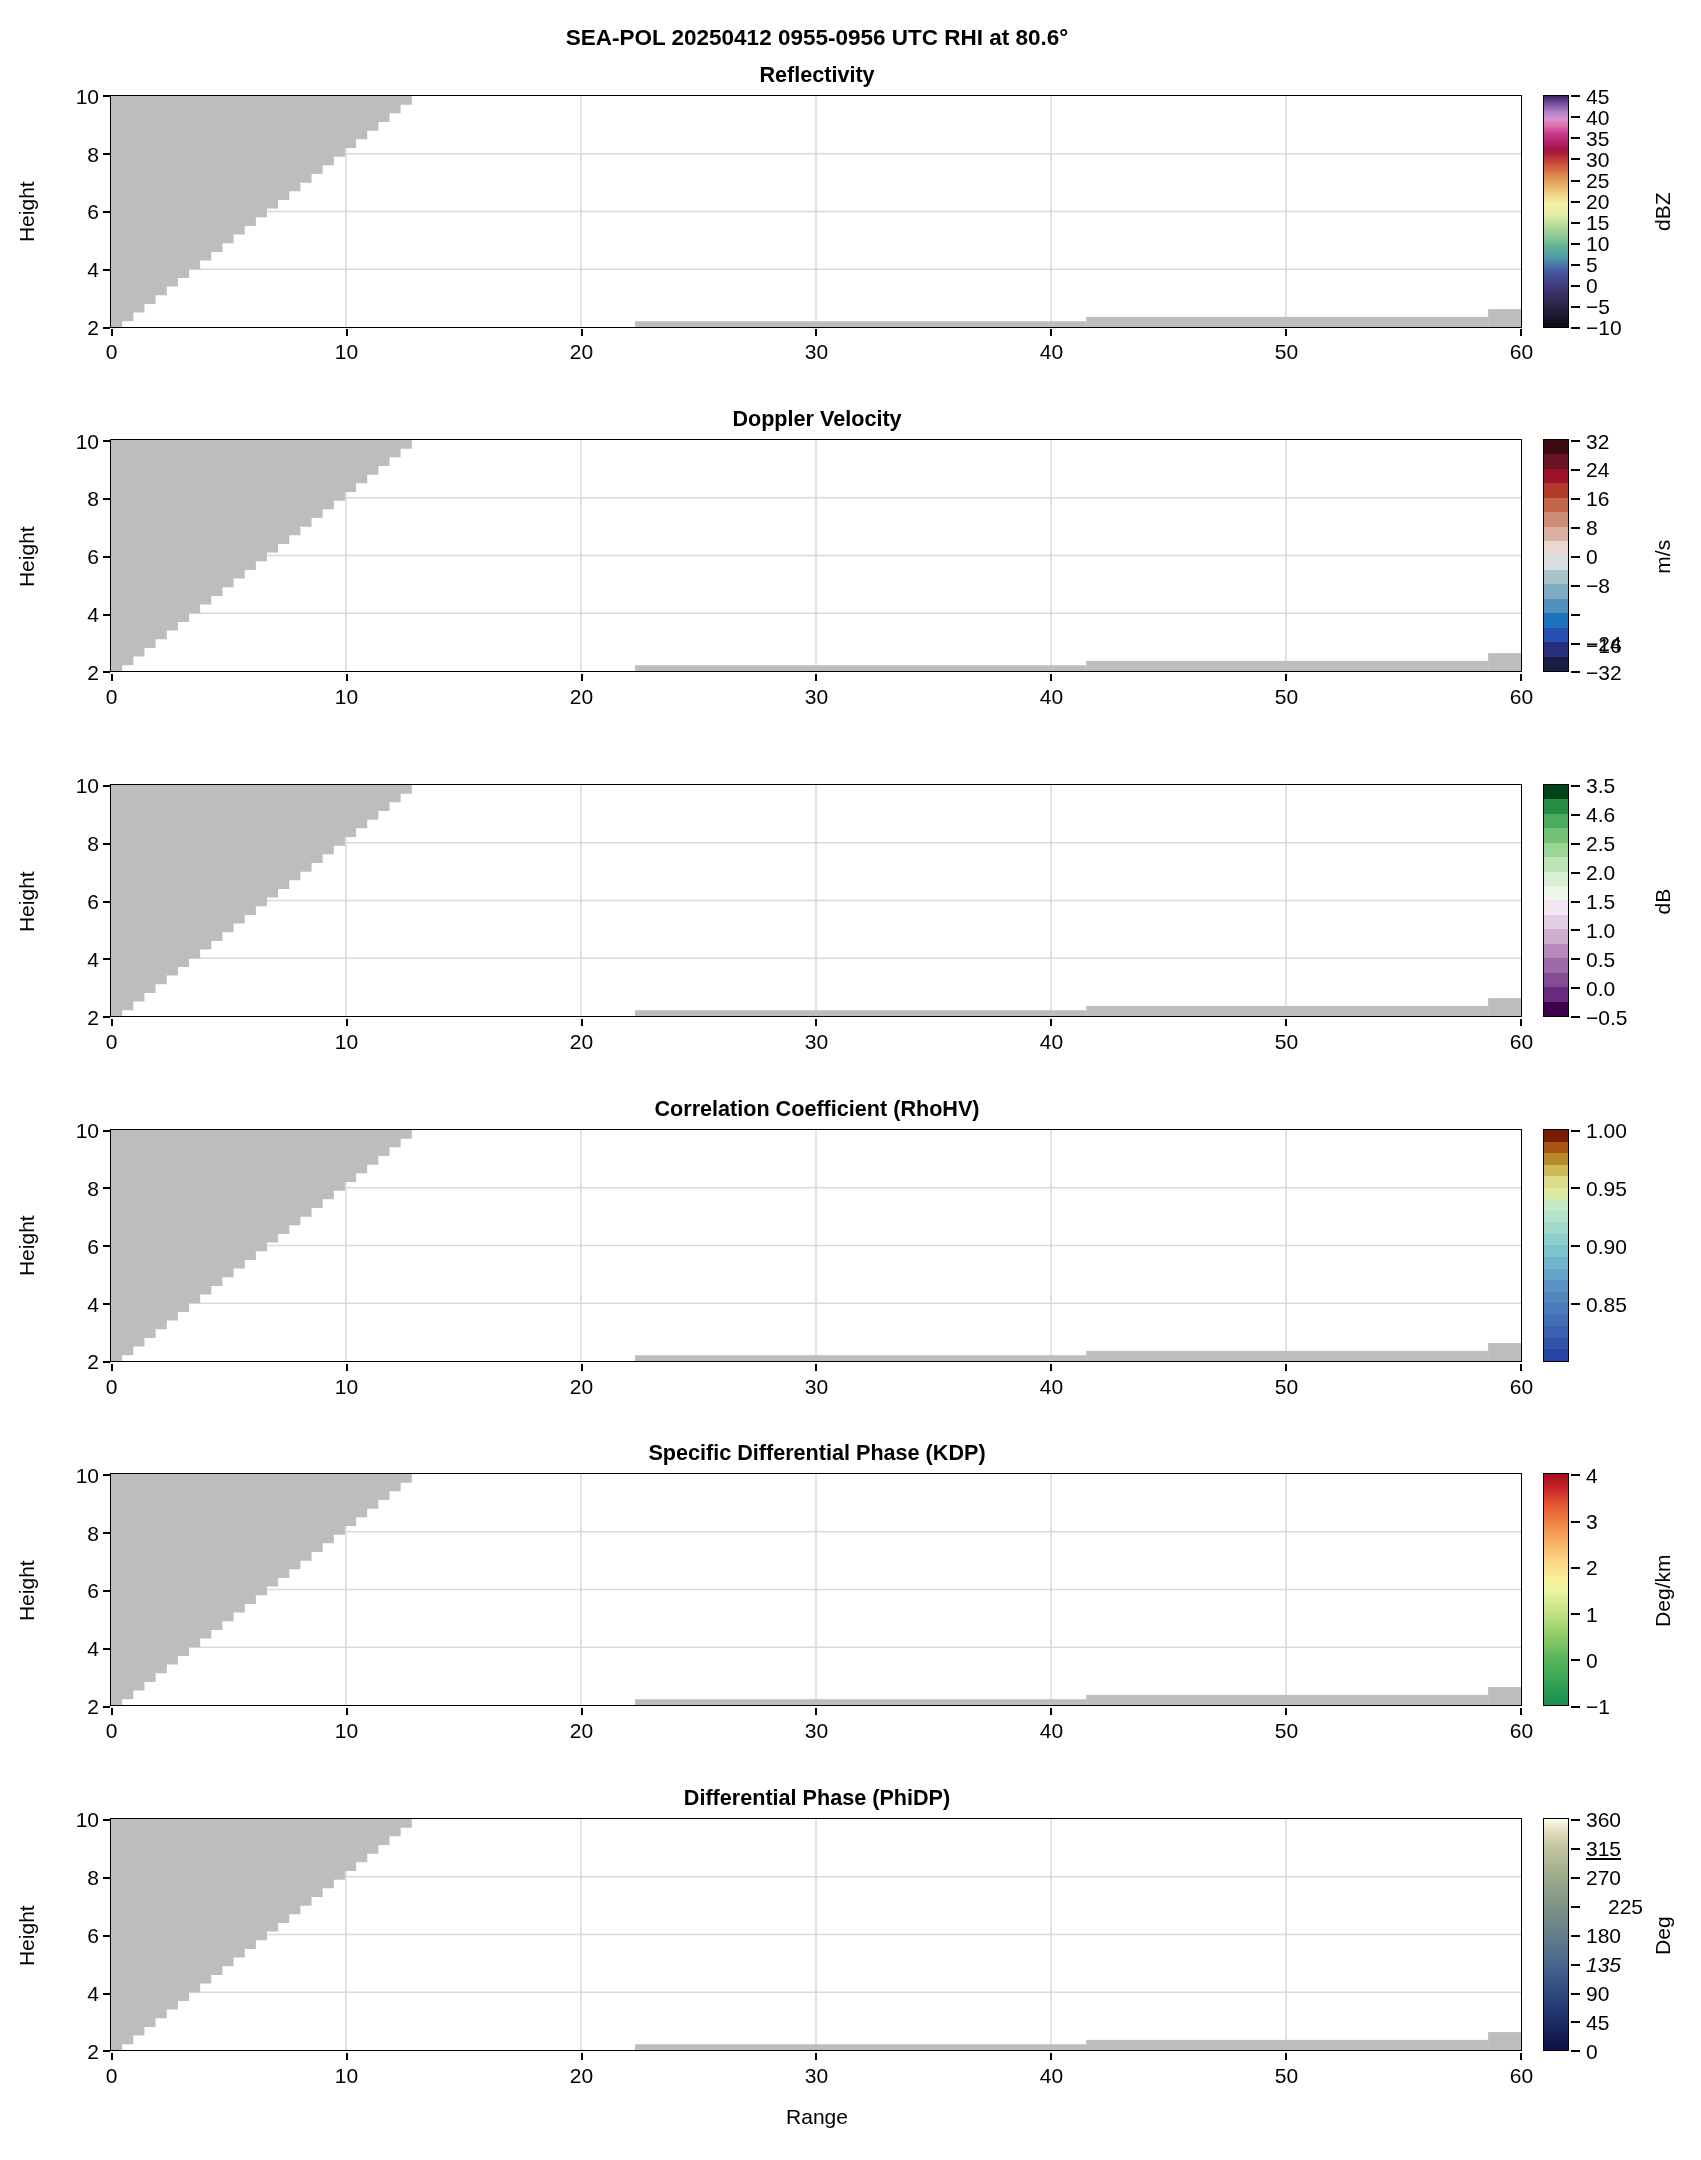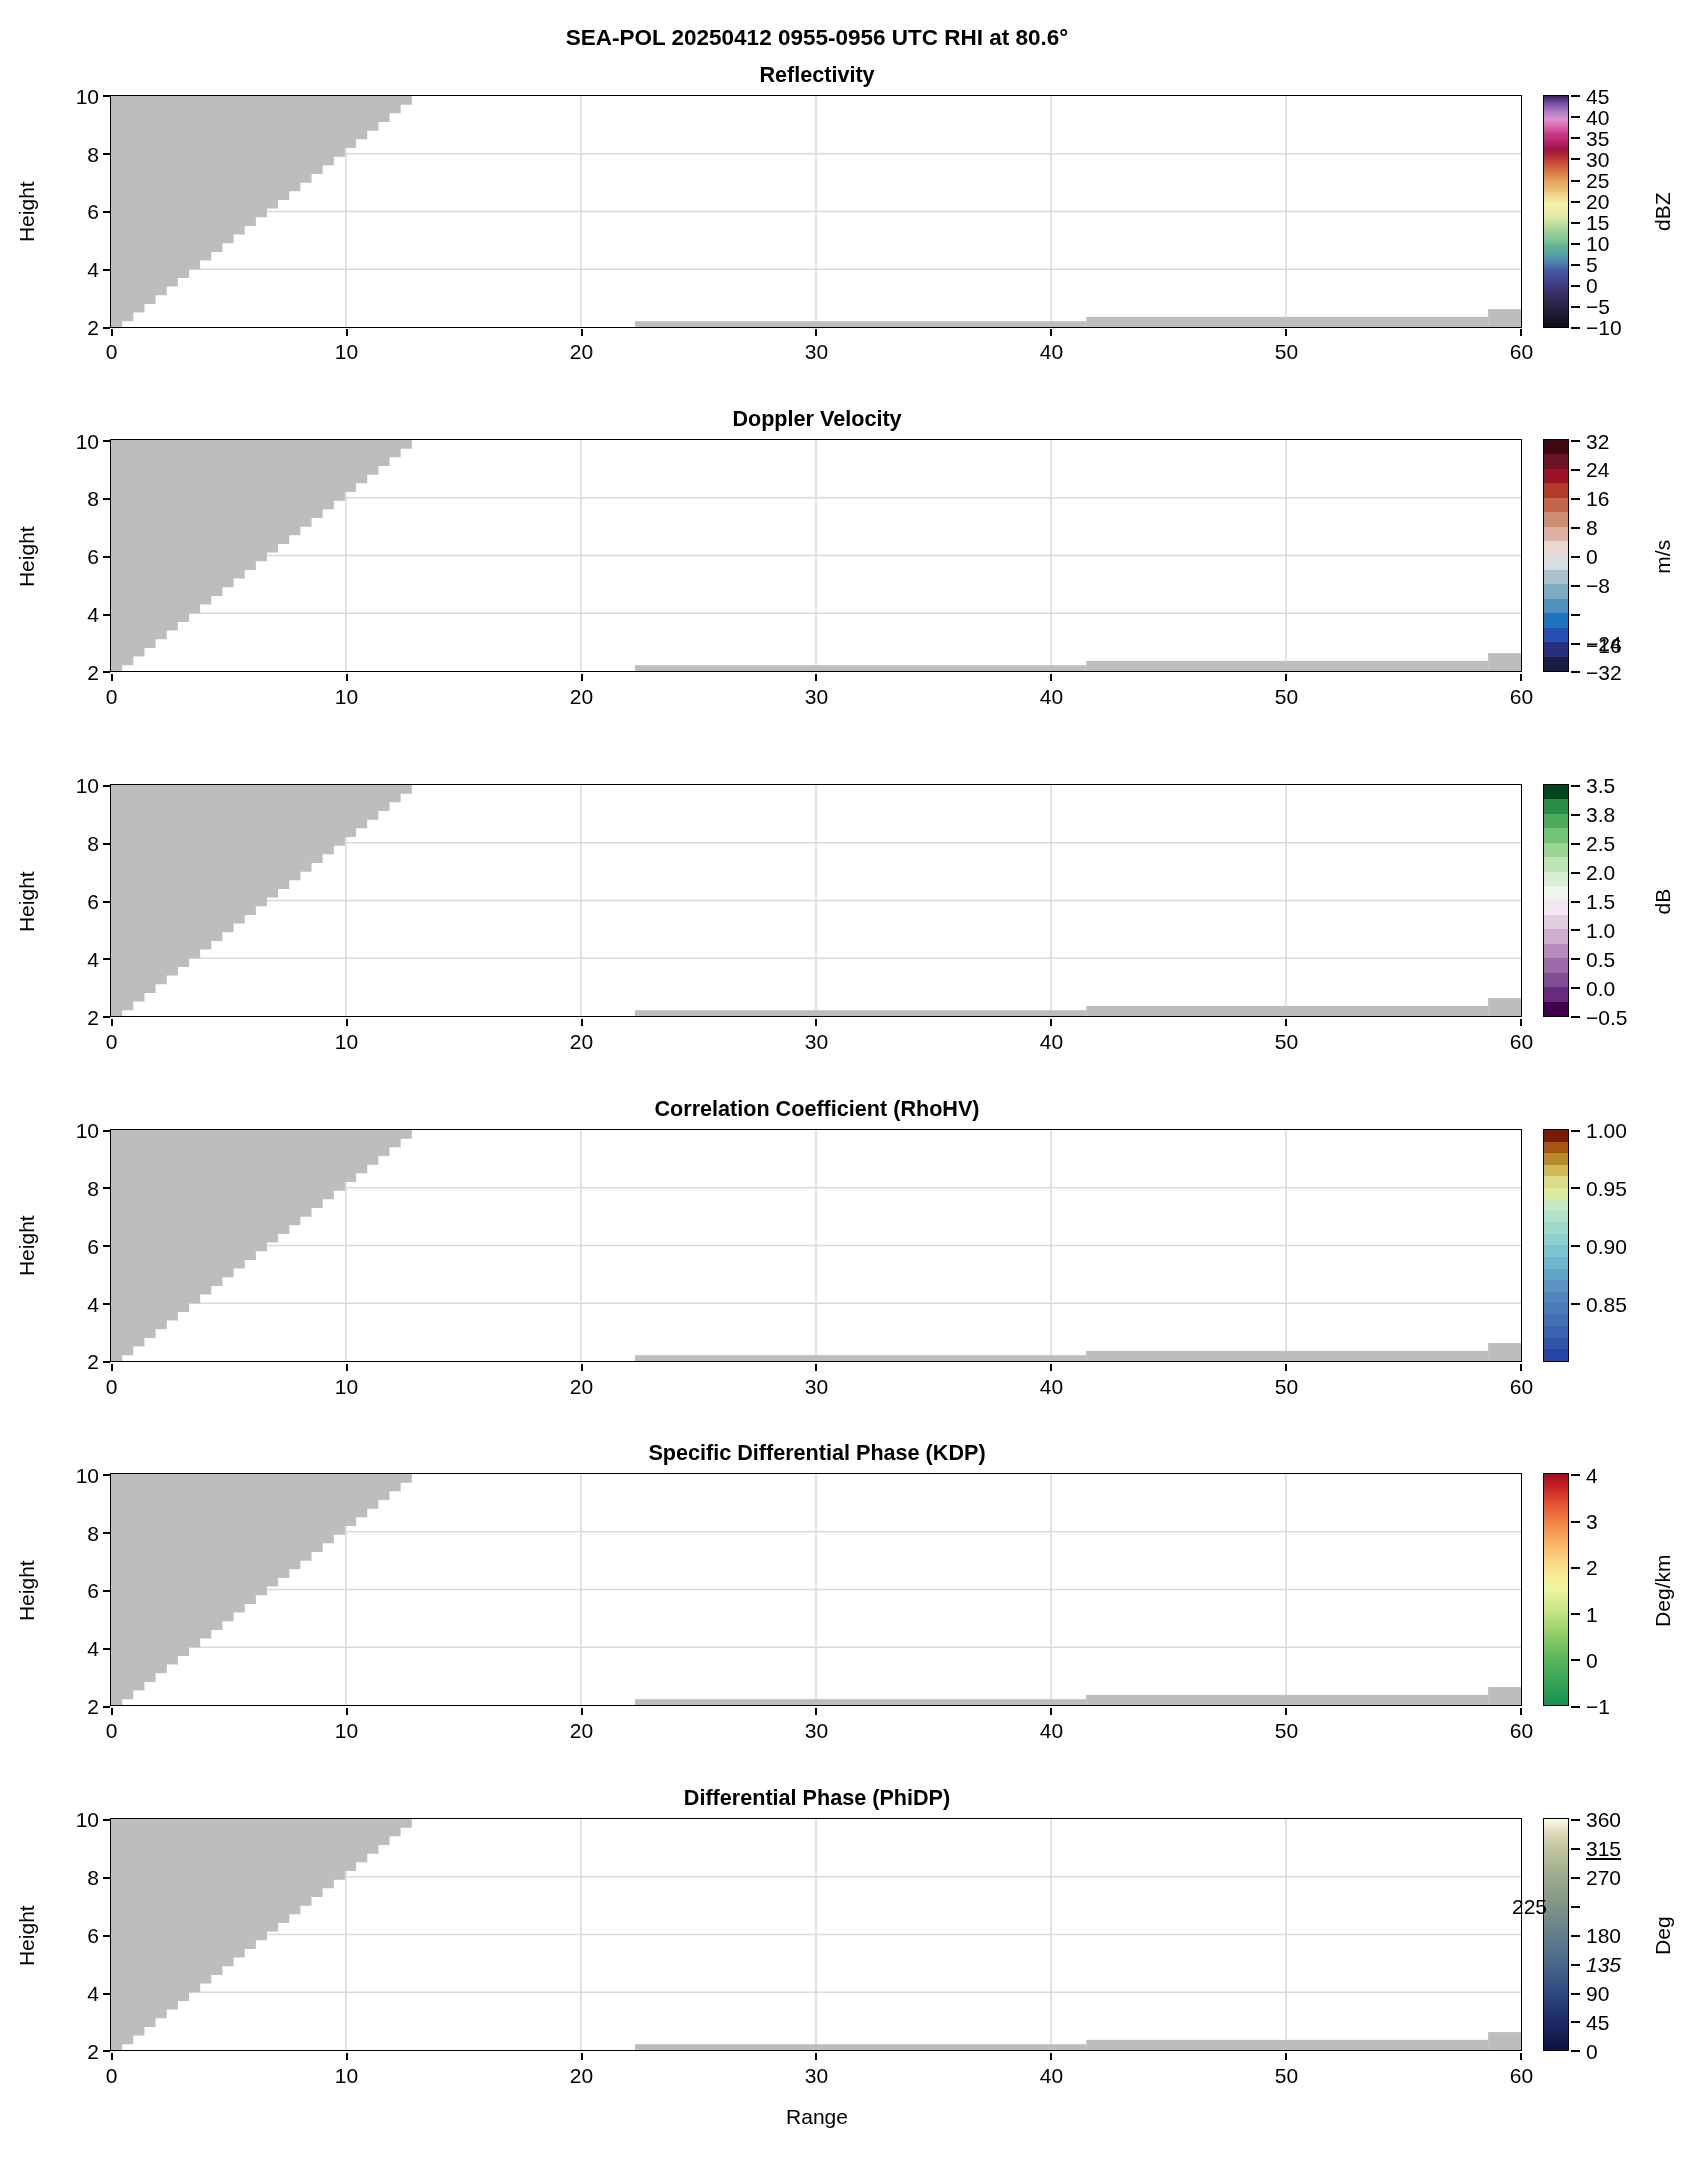--- a/index.html
+++ b/index.html
@@ -197,21 +197,21 @@
     <div class="tlabel xlab" style="left:1255px;top:1028px;width:63px;">50</div>
     <div class="tick" style="left:1520px;top:1019px;width:1.8px;height:7.2px;"></div>
     <div class="tlabel xlab" style="left:1490px;top:1028px;width:63px;">60</div>
     <div class="axlabel rot" style="left:-27px;top:890px;width:108px;">Height</div>
     <div class="cbarbox" style="left:1543px;top:784px;width:24px;height:231px;">
       <div class="cbargrad" style="background: linear-gradient(to top, rgb(64, 0, 75) 0%, rgb(64, 0, 75) 6.25%, rgb(103, 43, 125) 6.25%, rgb(103, 43, 125) 12.5%, rgb(131, 77, 147) 12.5%, rgb(131, 77, 147) 18.75%, rgb(158, 107, 168) 18.75%, rgb(158, 107, 168) 25%, rgb(184, 138, 188) 25%, rgb(184, 138, 188) 31.25%, rgb(207, 174, 208) 31.25%, rgb(207, 174, 208) 37.5%, rgb(226, 205, 227) 37.5%, rgb(226, 205, 227) 43.75%, rgb(241, 230, 242) 43.75%, rgb(241, 230, 242) 50%, rgb(238, 245, 234) 50%, rgb(238, 245, 234) 56.25%, rgb(217, 239, 211) 56.25%, rgb(217, 239, 211) 62.5%, rgb(188, 228, 181) 62.5%, rgb(188, 228, 181) 68.75%, rgb(156, 214, 150) 68.75%, rgb(156, 214, 150) 75%, rgb(116, 194, 118) 75%, rgb(116, 194, 118) 81.25%, rgb(77, 171, 95) 81.25%, rgb(77, 171, 95) 87.5%, rgb(39, 141, 68) 87.5%, rgb(39, 141, 68) 93.75%, rgb(0, 68, 27) 93.75%, rgb(0, 68, 27) 100%);"></div>
     </div>
     <div class="tick" style="left:1571px;top:785px;width:9px;height:1.8px;"></div>
     <div class="tlabel" style="left:1586px;top:772px;width:81px;">3.5</div>
     <div class="tick" style="left:1571px;top:814px;width:9px;height:1.8px;"></div>
-    <div class="tlabel" style="left:1586px;top:801px;width:81px;">3.8</div>
+    <div class="tlabel" style="left:1586px;top:801px;width:81px;">4.6</div>
     <div class="tick" style="left:1571px;top:843px;width:9px;height:1.8px;"></div>
     <div class="tlabel" style="left:1586px;top:830px;width:81px;">2.5</div>
     <div class="tick" style="left:1571px;top:872px;width:9px;height:1.8px;"></div>
     <div class="tlabel" style="left:1586px;top:859px;width:81px;">2.0</div>
     <div class="tick" style="left:1571px;top:901px;width:9px;height:1.8px;"></div>
     <div class="tlabel" style="left:1586px;top:888px;width:81px;">1.5</div>
     <div class="tick" style="left:1571px;top:929px;width:9px;height:1.8px;"></div>
     <div class="tlabel" style="left:1586px;top:917px;width:81px;">1.0</div>
     <div class="tick" style="left:1571px;top:958px;width:9px;height:1.8px;"></div>
     <div class="tlabel" style="left:1586px;top:946px;width:81px;">0.5</div>
@@ -376,21 +376,21 @@
     <div class="cbarbox" style="left:1543px;top:1818px;width:24px;height:231px;">
       <div class="cbargrad" style="background: linear-gradient(to top, rgb(12, 18, 64) 0%, rgb(28, 43, 102) 12.5%, rgb(47, 75, 128) 25%, rgb(73, 104, 140) 37.5%, rgb(99, 127, 138) 50%, rgb(127, 148, 133) 62.5%, rgb(156, 171, 140) 75%, rgb(195, 196, 158) 87.5%, rgb(228, 222, 192) 95%, rgb(253, 250, 234) 100%);"></div>
     </div>
     <div class="tick" style="left:1571px;top:1819px;width:9px;height:1.8px;"></div>
     <div class="tlabel" style="left:1586px;top:1806px;width:81px;">360</div>
     <div class="tick" style="left:1571px;top:1848px;width:9px;height:1.8px;"></div>
     <div class="tlabel" style="left:1586px;top:1835px;width:81px;text-decoration:underline;">315</div>
     <div class="tick" style="left:1571px;top:1877px;width:9px;height:1.8px;"></div>
     <div class="tlabel" style="left:1586px;top:1864px;width:81px;">270</div>
     <div class="tick" style="left:1571px;top:1906px;width:9px;height:1.8px;"></div>
-    <div class="tlabel" style="left:1512px;top:1893px;width:81px;">225</div>
+    <div class="tlabel" style="left:1608px;top:1893px;width:81px;">225</div>
     <div class="tick" style="left:1571px;top:1935px;width:9px;height:1.8px;"></div>
     <div class="tlabel" style="left:1586px;top:1922px;width:81px;">180</div>
     <div class="tick" style="left:1571px;top:1964px;width:9px;height:1.8px;"></div>
     <div class="tlabel" style="left:1586px;top:1951px;width:81px;font-style:italic;">135</div>
     <div class="tick" style="left:1571px;top:1993px;width:9px;height:1.8px;"></div>
     <div class="tlabel" style="left:1586px;top:1980px;width:81px;">90</div>
     <div class="tick" style="left:1571px;top:2021px;width:9px;height:1.8px;"></div>
     <div class="tlabel" style="left:1586px;top:2009px;width:81px;">45</div>
     <div class="tick" style="left:1571px;top:2050px;width:9px;height:1.8px;"></div>
     <div class="tlabel" style="left:1586px;top:2038px;width:81px;">0</div>

